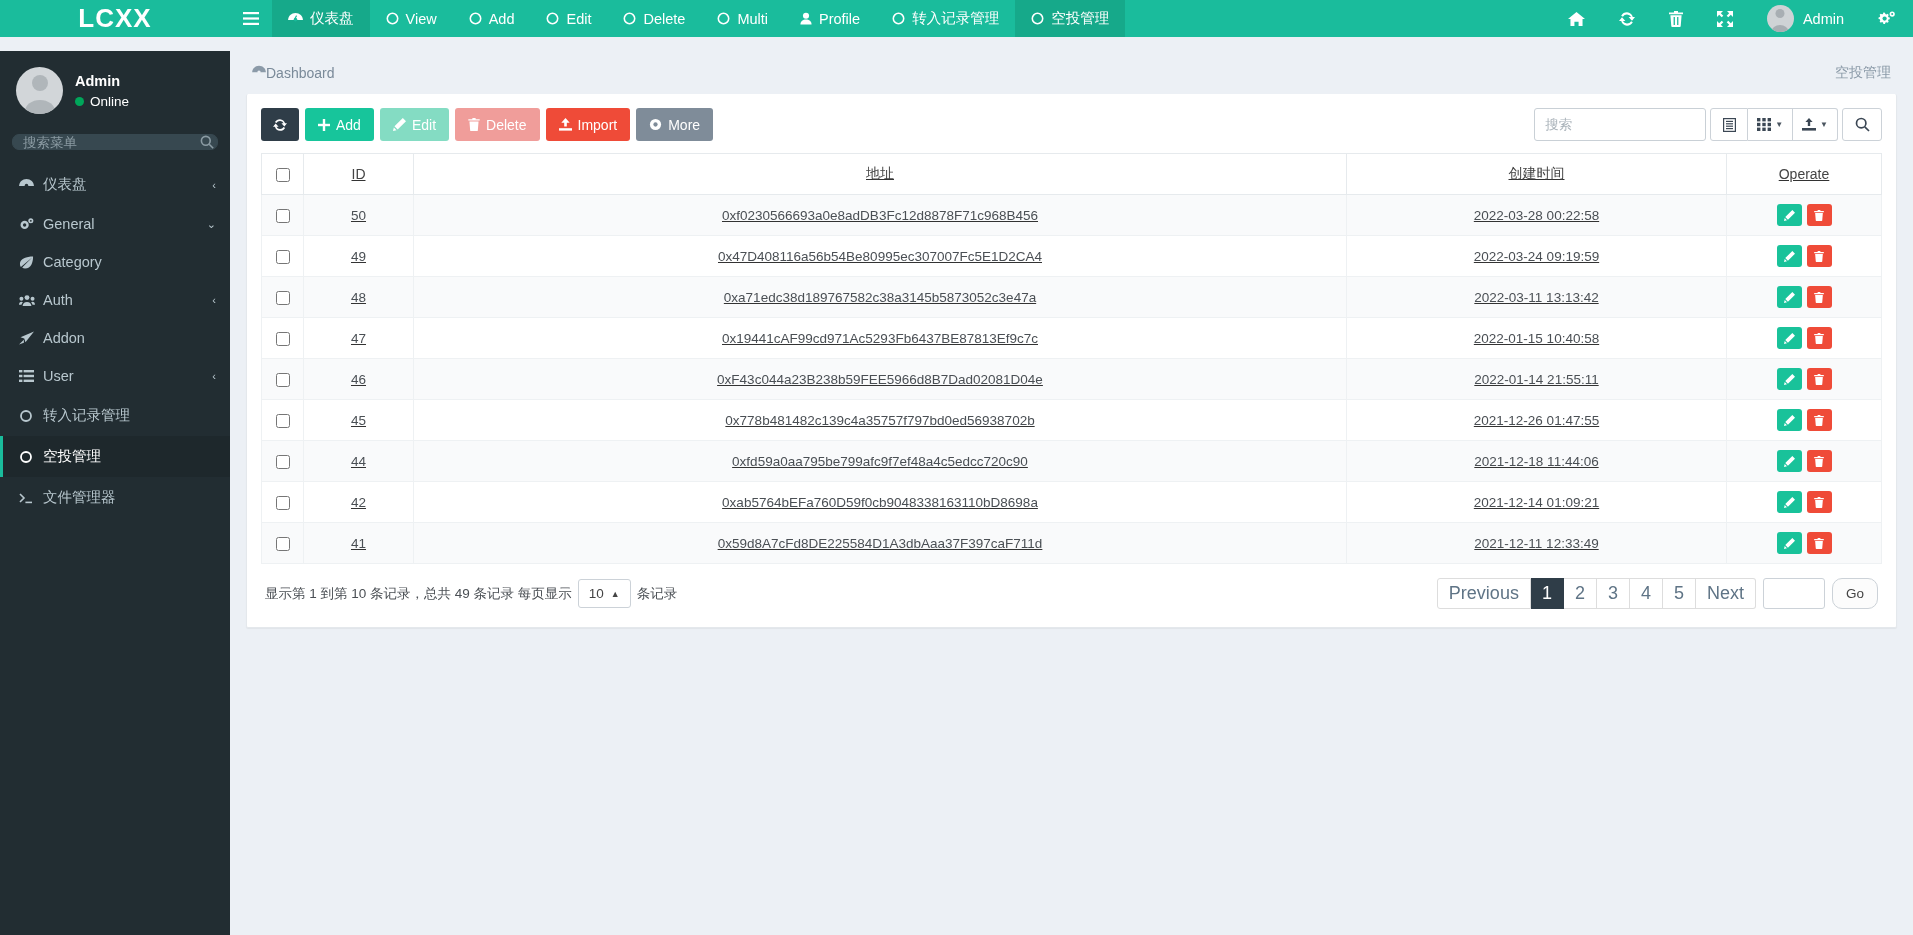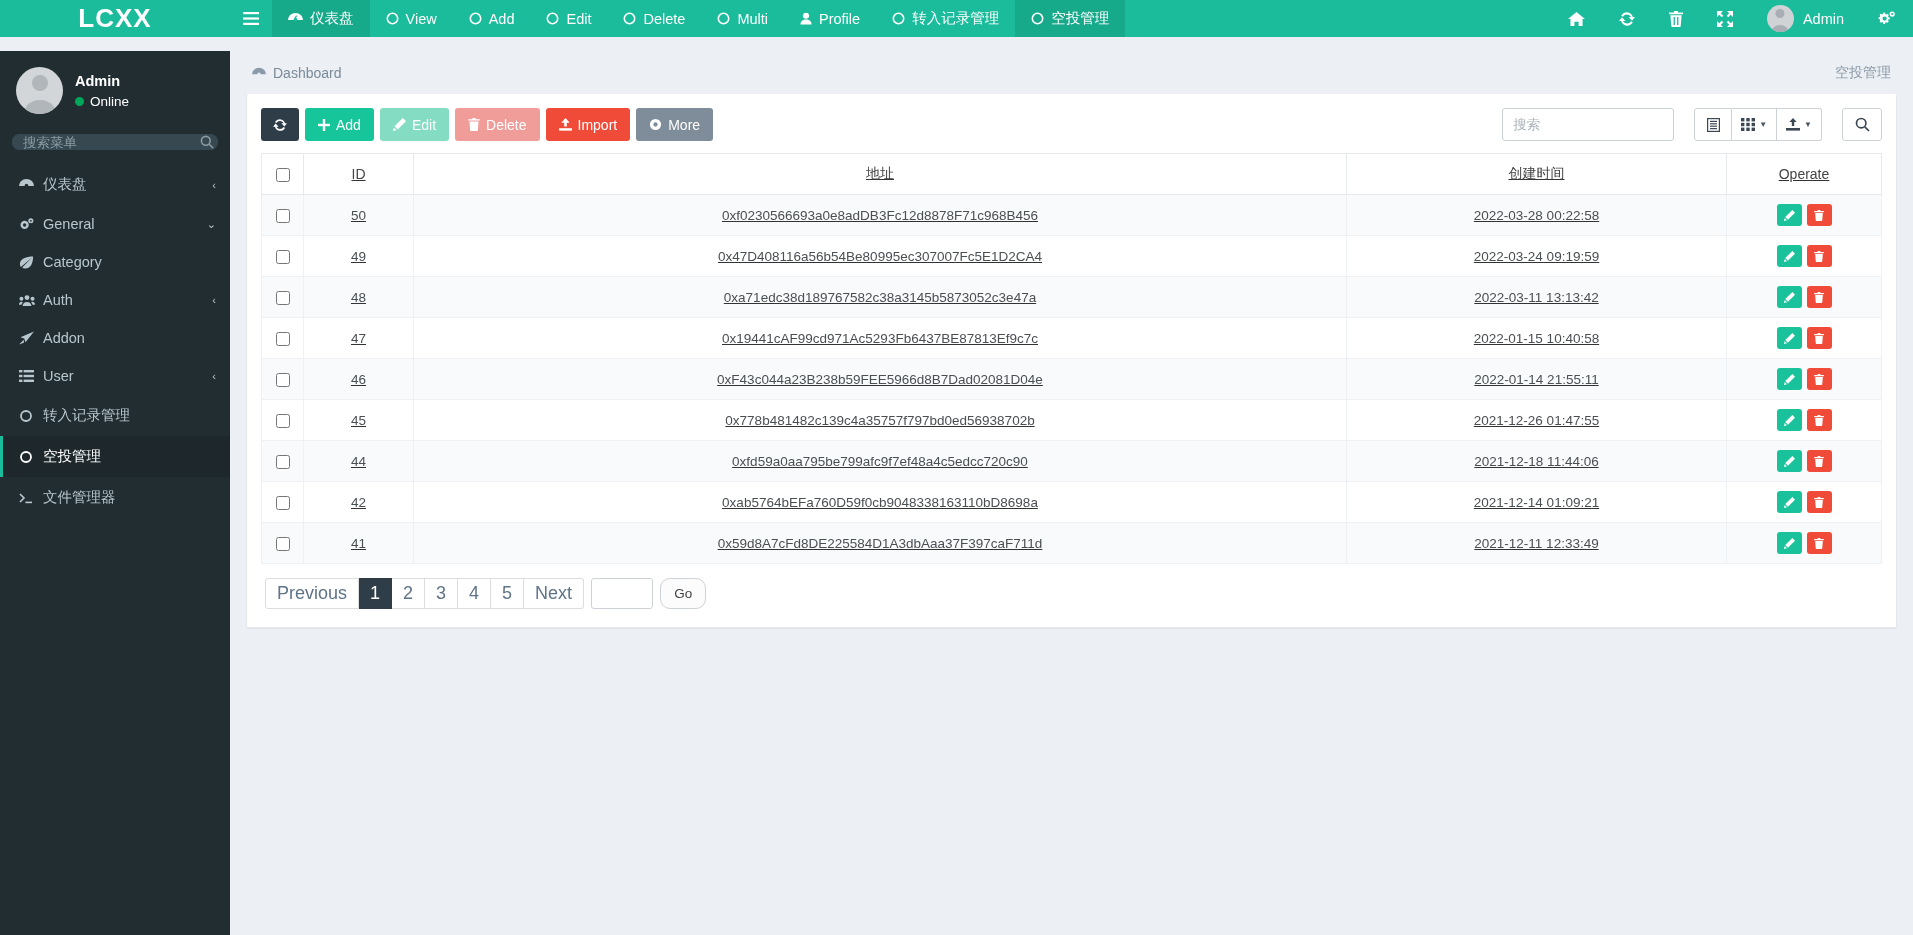--- a/index.html
+++ b/index.html
@@ -109,21 +109,21 @@
 
   
   .content {
     position: absolute; top: 51px; left: 230px; right: 0; bottom: 0;
     background: #ecf0f5; overflow: hidden;
   }
   .breadcrumb-bar {
     display: flex; align-items: center; justify-content: space-between;
     padding: 13px 22px 12px 22px; font-size: 14px; color: #7a8a99;
   }
-  .bc-left { display: flex; align-items: center; gap: 7px; }
+  .bc-left { display: flex; align-items: flex-start; }
   .bc-right { color: #8b9aa8; font-size: 14px; }
 
   .panel {
     background: #fff; margin: 0 16px; border-radius: 2px;
     border: 1px solid #e4e8ec; border-top: none;
     box-shadow: 0 1px 1px rgba(0,0,0,0.05);
     padding: 14px 14px 12px 14px;
   }
 
   .toolbar { display: flex; align-items: center; justify-content: space-between; margin-bottom: 12px; }
@@ -134,21 +134,21 @@
     font-size: 14px; color: #fff; cursor: pointer;
     font-family: inherit; line-height: 1;
   }
   .btn-refresh { background: #2f3d48; padding: 0 12px; }
   .btn-add { background: #17c59b; }
   .btn-edit { background: #84dcc3; }
   .btn-delete { background: #f09d9a; }
   .btn-import { background: #ef4b38; }
   .btn-more { background: #7f8c99; }
 
-  .btn-group-right { display: flex; align-items: flex-start; gap: 20px; }
+  .btn-group-right { display: flex; align-items: flex-start; gap: 4px; }
   .search-box {
     width: 172px; height: 33px; border: 1px solid #c9d0d6; border-radius: 3px;
     padding: 0 10px; font-size: 13.5px; color: #555; font-family: inherit;
     outline: none;
   }
   .search-box::placeholder { color: #a9b2b9; }
   .icon-group { display: flex; }
   .icon-btn {
     height: 33px; min-width: 38px; padding: 0 9px;
     background: #fff; border: 1px solid #ccd2d8;
@@ -773,20 +773,28 @@
                     <path d="M1.4 4.2h11.2l-.9 11.1a.9.9 0 0 1-.9.7H3.2a.9.9 0 0 1-.9-.7z"></path>
                   </svg>
                 </button>
               </div>
             </td>
           </tr>
         </tbody>
     </table>
 
     <div class="table-footer">
+      <div class="footer-info">
+        <span>显示第 1 到第 10 条记录，总共 49 条记录 每页显示</span>
+        <span class="page-size">
+          <span>10</span>
+          <span style="font-size:9px">▲</span>
+        </span>
+        <span>条记录</span>
+      </div>
 
       <div class="pager">
         <div class="pager-group">
           <div class="pg">Previous</div>
           <div class="pg active">1</div>
           <div class="pg">2</div>
           <div class="pg">3</div>
           <div class="pg">4</div>
           <div class="pg">5</div>
           <div class="pg">Next</div>

